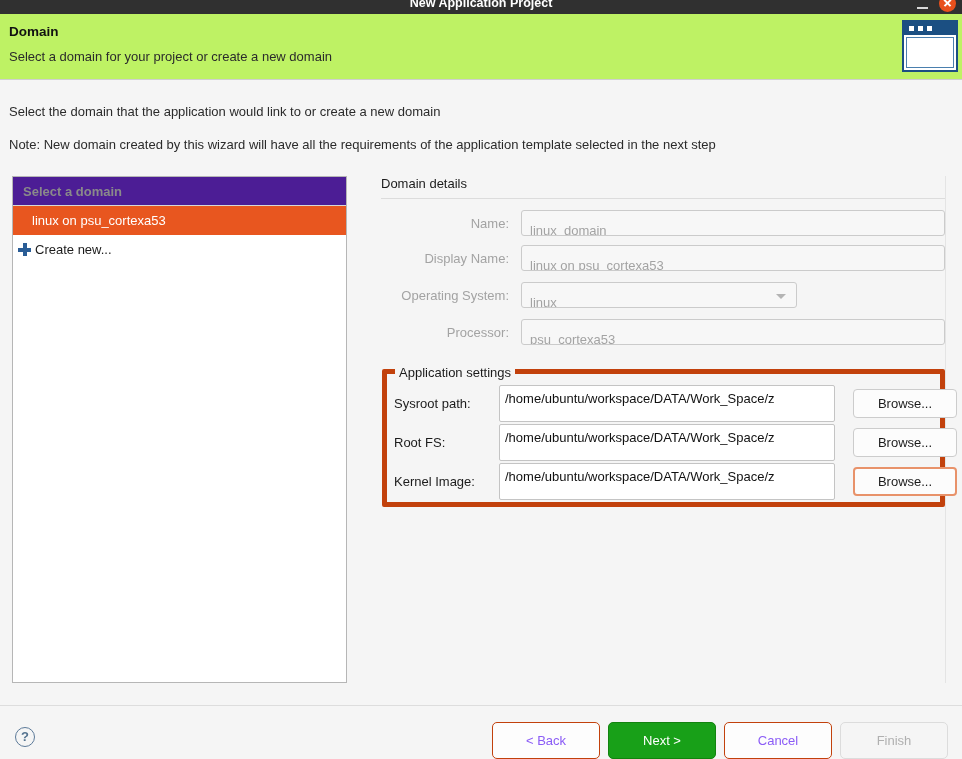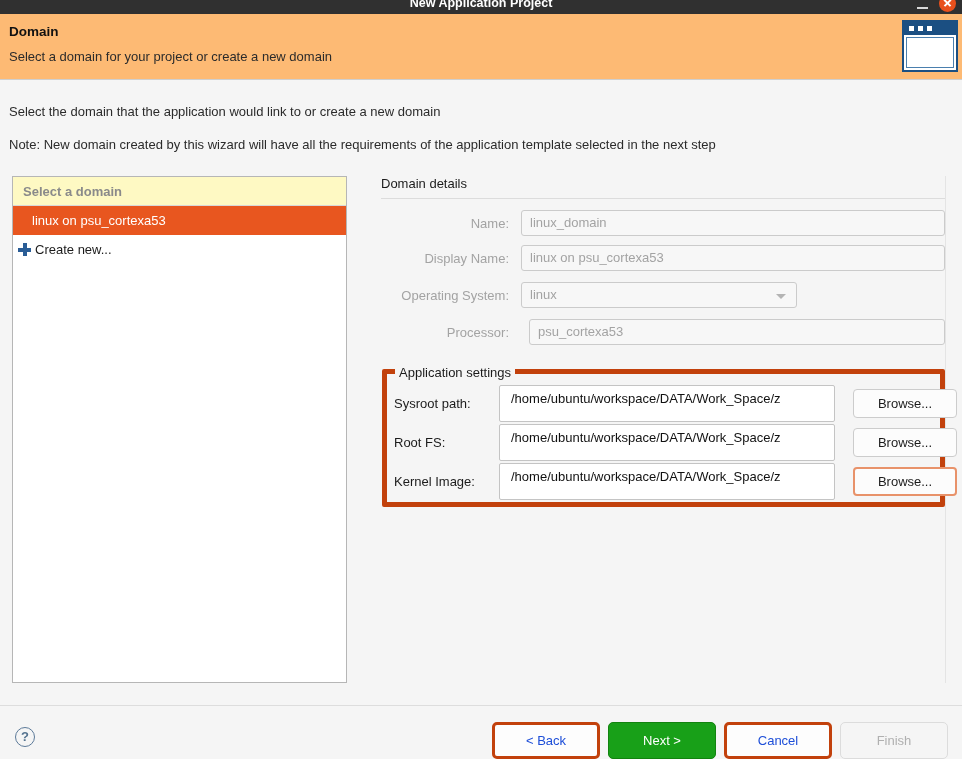--- a/index.html
+++ b/index.html
@@ -78,21 +78,21 @@
   }
   .win-close::before { transform: rotate(45deg); }
   .win-close::after  { transform: rotate(-45deg); }
 
   
   .wizard-header {
     position: absolute;
     top: 14px; left: 0;
     width: 962px;
     height: 66px;
-    background: #fdba74;
+    background: #bef264;
     border-bottom: 1px solid #cfcfcf;
   }
   .wh-title {
     position: absolute;
     left: 9px; top: 10px;
     font-size: 13.5px;
     font-weight: bold;
     color: #111111;
   }
   .wh-sub {
@@ -155,21 +155,21 @@
     border: 1px solid #b6b6b6;
     overflow: hidden;
   }
   .dl-header {
     height: 29px;
     line-height: 29px;
     padding-left: 10px;
     font-size: 13px;
     font-weight: bold;
     color: #8a8a8a;
-    background: #fef9c3;
+    background: #4c1d95;
     border-bottom: 1px solid #d8d8d8;
     white-space: nowrap;
   }
   .dl-item {
     height: 29px;
     line-height: 29px;
     padding-left: 19px;
     font-size: 13px;
     white-space: nowrap;
   }
@@ -245,21 +245,21 @@
   }
   .field-input {
     flex: 1 1 auto;
     height: 26px;
     border: 1px solid #cbcbcb;
     border-radius: 3px;
     background: #f7f7f7;
     color: #a3a3a3;
     font-size: 13px;
     font-family: "Liberation Sans", "DejaVu Sans", sans-serif;
-    padding: 0 8px;
+    padding: 8px 8px;
     line-height: 24px;
     white-space: nowrap;
     overflow: hidden;
   }
   .field-select {
     width: 276px;
     flex: 0 0 auto;
     position: relative;
   }
   .chevron {
@@ -307,21 +307,21 @@
   .app-input {
     width: 336px;
     flex: 0 0 auto;
     height: 37px;
     border: 1px solid #c4c4c4;
     border-radius: 2px;
     background: #ffffff;
     color: #111111;
     font-size: 13px;
     font-family: "Liberation Sans", "DejaVu Sans", sans-serif;
-    padding: 0 11px;
+    padding: 0 5px;
     line-height: 25px;
     white-space: nowrap;
     overflow: hidden;
   }
   .browse-btn {
     margin-left: 18px;
     width: 104px;
     height: 29px;
     flex: 0 0 auto;
     border: 1px solid #cccccc;
@@ -365,23 +365,23 @@
     display: flex;
     align-items: center;
     gap: 8px;
   }
   .fbtn {
     height: 37px;
     border-radius: 5px;
     font-size: 13px;
     font-family: "Liberation Sans", "DejaVu Sans", sans-serif;
     cursor: pointer;
-    border: 3px solid #c2410c;
+    border: 1px solid #c2410c;
     background: #fdfdfd;
-    color: #1d4ed8;
+    color: #8b5cf6;
     padding: 0 10px;
     min-width: 108px;
   }
   .fbtn.primary {
     background: #18a018;
     border: 1px solid #12830f;
     color: #ffffff;
   }
   .fbtn.disabled {
     color: #b0b0b0;
@@ -446,21 +446,21 @@
     </div>
 
     <div class="field-row" style="top:106px;">
       <div class="field-label">Operating System:</div>
       <div class="field-input field-select">
         <span>linux</span>
         <span class="chevron"></span>
       </div>
     </div>
 
-    <div class="field-row" style="top:143px;gap:8px;">
+    <div class="field-row" style="top:143px;">
       <div class="field-label">Processor:</div>
       <div class="field-input">psu_cortexa53</div>
     </div>
 
     <div class="app-group">
       <div class="app-group-legend">Application settings</div>
 
       <div class="app-row" style="top:16px;">
         <div class="app-label">Sysroot path:</div>
         <div class="app-input">/home/ubuntu/workspace/DATA/Work_Space/z</div>

